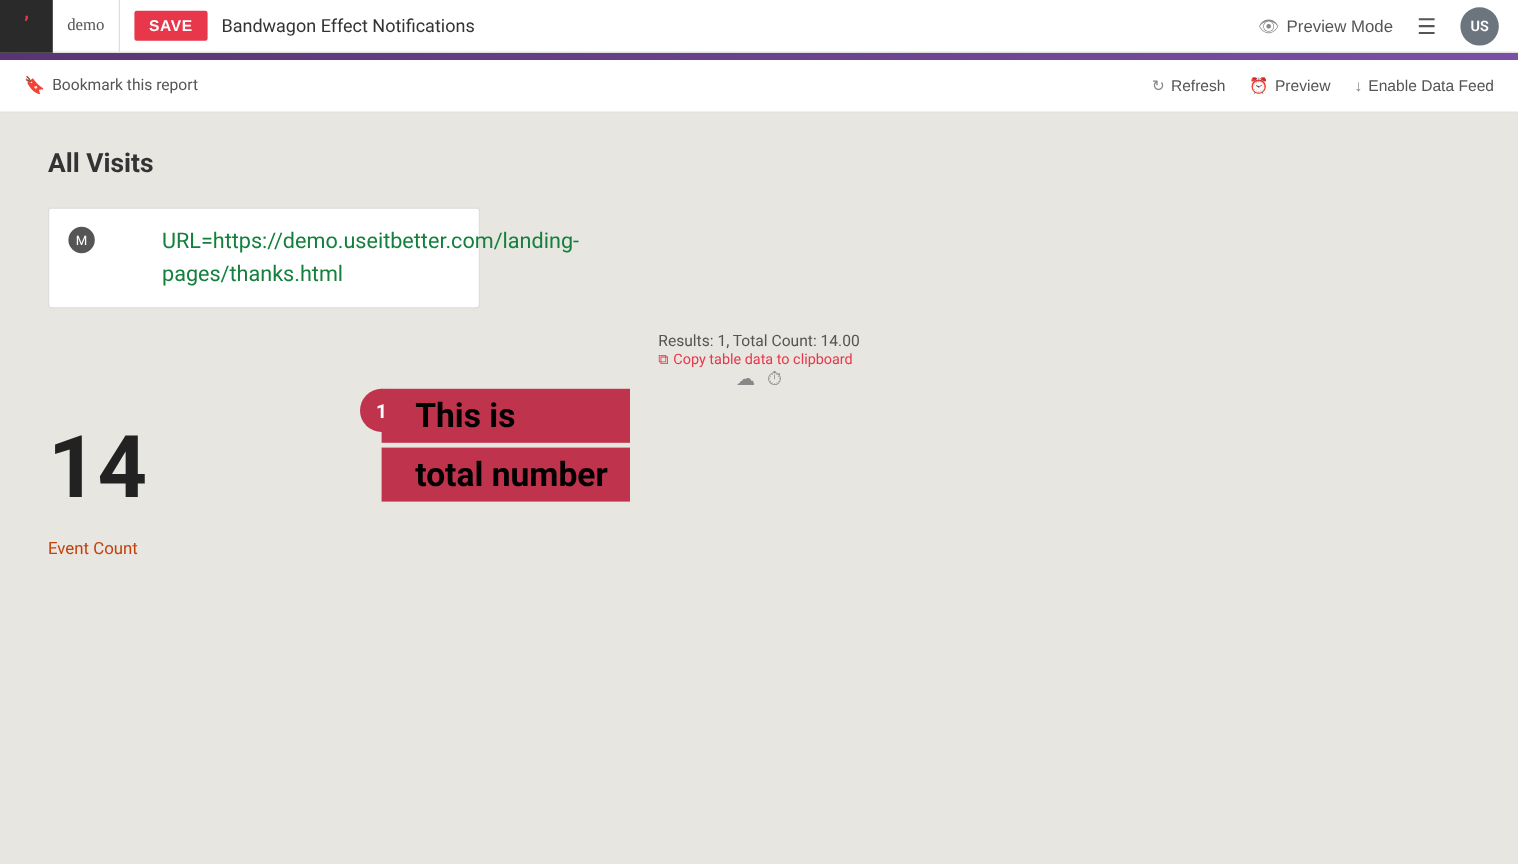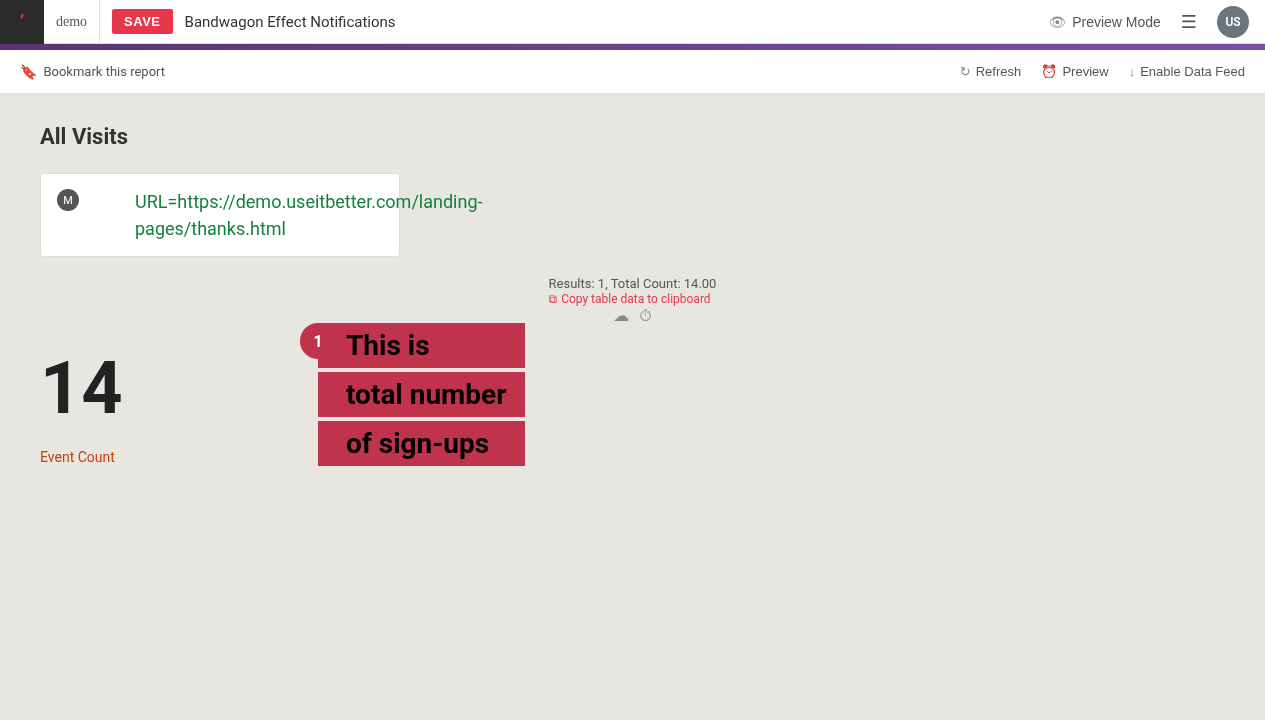--- a/index.html
+++ b/index.html
@@ -357,17 +357,16 @@
     <div>
       <div class="metric-value">14</div>
       <div class="metric-label">Event Count</div>
     </div>
 
     <div class="annotation-group">
       <div class="annotation-badge">1</div>
       <div class="annotation-text">
         <div class="annotation-line">This is</div>
         <div class="annotation-line">total number</div>
-        <div class="annotation-line">of sign-ups</div>
       </div>
     </div>
   </div>
 </div>
 
 </body></html>

